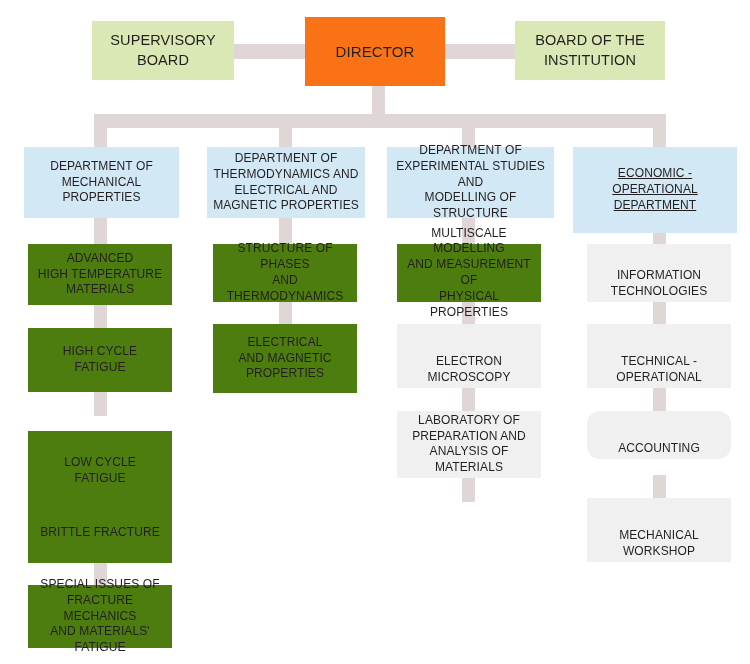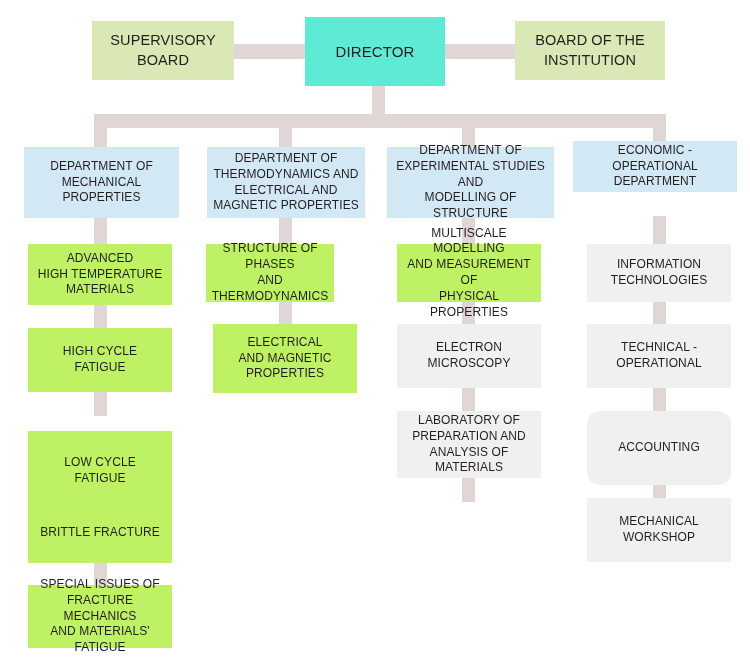--- a/index.html
+++ b/index.html
@@ -35,39 +35,40 @@
     line-height: 1.32;
     letter-spacing: 0.1px;
     padding: 2px 4px;
   }
   .node .lbl {
     display: block;
     width: 100%;
     white-space: pre-line;
   }
   .n-director {
-    background: #5eead4;
+    background: #f97316;
     font-size: 15px;
   }
   .n-top {
     background: #d9e8b4;
     font-size: 14.5px;
     justify-content: center;
   }
   .n-dept {
     background: #d2e8f5;
     font-size: 12px;
   }
   .n-green {
-    background: #bef264;
+    background: #4d7c0f;
     font-size: 12px;
   }
   .n-gray {
     background: #f0f0f0;
     font-size: 12px;
+    align-items: flex-end;
   }
 </style>
 </head>
 <body>
 
 <div id="chart">
 
   <div class="conn" style="left:234px; top:44px; width:72px; height:15px;"></div>
   <div class="conn" style="left:445px; top:44px; width:70px; height:15px;"></div>
 
@@ -125,21 +126,21 @@
 ELECTRICAL AND
 MAGNETIC PROPERTIES</span>
   </div>
 
   <div class="node n-dept" style="left:387px; top:147px; width:167px; height:71px;">
     <span class="lbl">DEPARTMENT OF
 EXPERIMENTAL STUDIES AND
 MODELLING OF STRUCTURE</span>
   </div>
 
-  <div class="node n-dept" style="left:573px; top:141px; width:164px; height:51px;">
+  <div class="node n-dept" style="left:573px; top:147px; width:164px; height:86px;text-decoration:underline;">
     <span class="lbl">ECONOMIC - OPERATIONAL
 DEPARTMENT</span>
   </div>
 
   <div class="node n-green" style="left:28px; top:244px; width:144px; height:61px;">
     <span class="lbl">ADVANCED
 HIGH TEMPERATURE
 MATERIALS</span>
   </div>
   <div class="node n-green" style="left:28px; top:328px; width:144px; height:64px;">
@@ -152,21 +153,21 @@
   </div>
   <div class="node n-green" style="left:28px; top:502px; width:144px; height:61px;justify-content:center;">
     <span class="lbl">BRITTLE FRACTURE</span>
   </div>
   <div class="node n-green" style="left:28px; top:585px; width:144px; height:63px;">
     <span class="lbl">SPECIAL ISSUES OF
 FRACTURE MECHANICS
 AND MATERIALS' FATIGUE</span>
   </div>
 
-  <div class="node n-green" style="left:206px; top:244px; width:128px; height:58px;justify-content:flex-end;">
+  <div class="node n-green" style="left:213px; top:244px; width:144px; height:58px;justify-content:flex-end;">
     <span class="lbl">STRUCTURE OF PHASES
 AND THERMODYNAMICS</span>
   </div>
   <div class="node n-green" style="left:213px; top:324px; width:144px; height:69px;">
     <span class="lbl">ELECTRICAL
 AND MAGNETIC
 PROPERTIES</span>
   </div>
 
   <div class="node n-green" style="left:397px; top:244px; width:144px; height:58px;">
@@ -185,21 +186,21 @@
   </div>
 
   <div class="node n-gray" style="left:587px; top:244px; width:144px; height:58px;">
     <span class="lbl">INFORMATION
 TECHNOLOGIES</span>
   </div>
   <div class="node n-gray" style="left:587px; top:324px; width:144px; height:64px;">
     <span class="lbl">TECHNICAL -
 OPERATIONAL</span>
   </div>
-  <div class="node n-gray" style="left:587px; top:411px; width:144px; height:74px;border-radius:13px;">
+  <div class="node n-gray" style="left:587px; top:411px; width:144px; height:48px;border-radius:13px;">
     <span class="lbl">ACCOUNTING</span>
   </div>
   <div class="node n-gray" style="left:587px; top:498px; width:144px; height:64px;">
     <span class="lbl">MECHANICAL
 WORKSHOP</span>
   </div>
 
 </div>
 
 </body></html>

